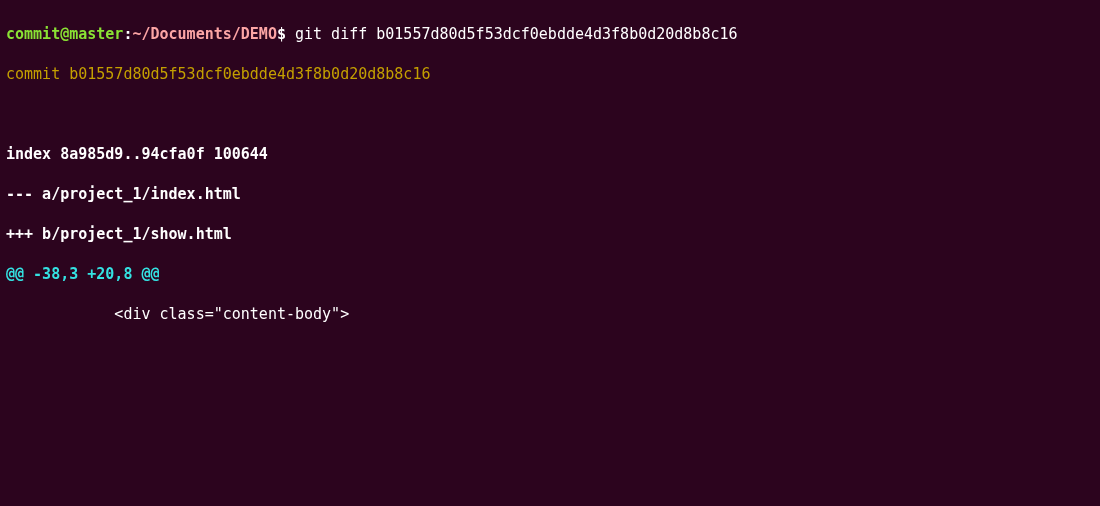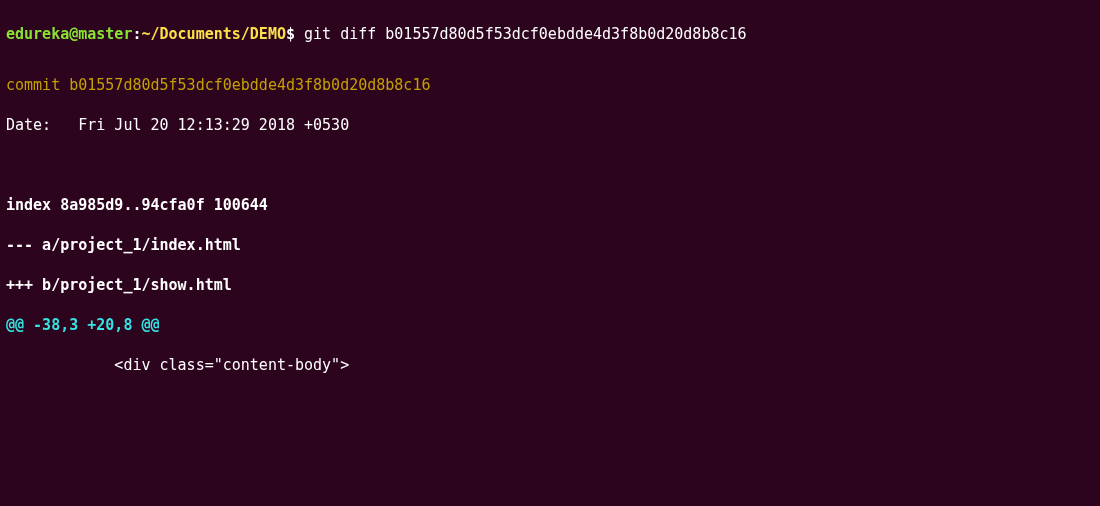--- a/index.html
+++ b/index.html
@@ -14,32 +14,31 @@
     overflow: hidden;
     -webkit-font-smoothing: antialiased;
   }
   .terminal {
     padding: 4px 6px;
     white-space: pre;
     color: #eeeeee;
   }
   .bold { font-weight: 700; }
   .green { color: #8ae234; }
-  .blue  { color: #fde047; }
+  .blue  { color: #fca5a5; }
   .white { color: #ffffff; }
-  .yellow{ color: #c4a000; margin-top: 11px; }
+  .yellow{ color: #c4a000; }
   .cyan  { color: #34e2e2; }
 </style>
 </head>
 <body>
 
 <div class="terminal">
-<div><span class="green bold">edureka@master</span><span class="white bold">:</span><span class="blue bold">~/Documents/DEMO</span><span class="white bold">$</span><span class="white"> git diff b01557d80d5f53dcf0ebdde4d3f8b0d20d8b8c16</span></div>
+<div><span class="green bold">commit@master</span><span class="white bold">:</span><span class="blue bold">~/Documents/DEMO</span><span class="white bold">$</span><span class="white"> git diff b01557d80d5f53dcf0ebdde4d3f8b0d20d8b8c16</span></div>
 <div class="yellow">commit b01557d80d5f53dcf0ebdde4d3f8b0d20d8b8c16</div>
-<div class="white">Date:   Fri Jul 20 12:13:29 2018 +0530</div>
 <div class="white"></div>
 <div class="white"></div>
 <div class="white bold">index 8a985d9..94cfa0f 100644</div>
 <div class="white bold">--- a/project_1/index.html</div>
 <div class="white bold">+++ b/project_1/show.html</div>
 <div class="bold"><span class="cyan">@@ </span><span class="cyan">-38,3 +20,8</span><span class="cyan"> @@</span></div>
 <div class="white">            &lt;div class="content-body"&gt;</div>
 
 
 

